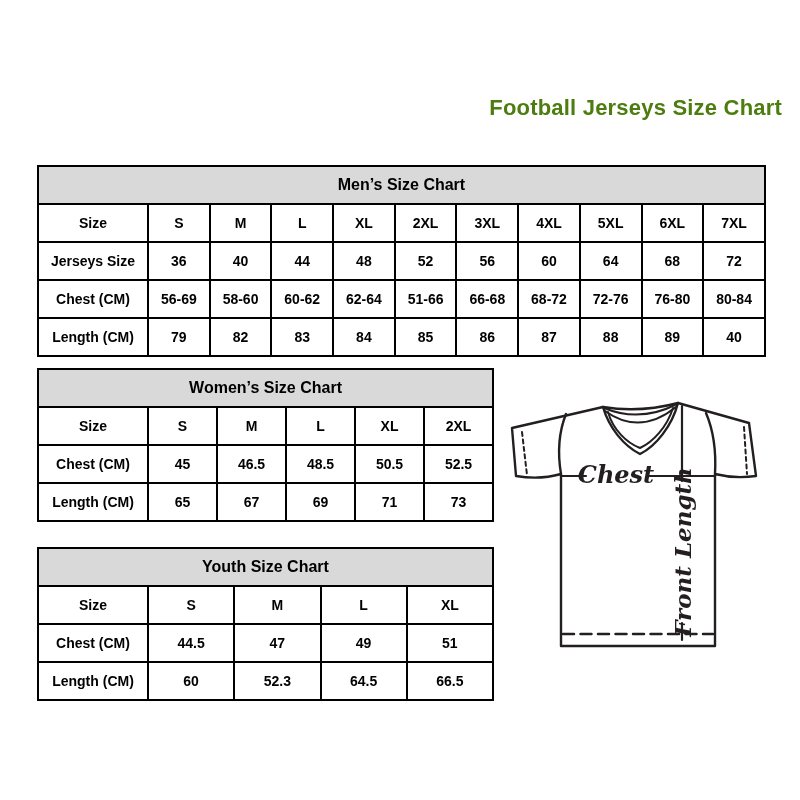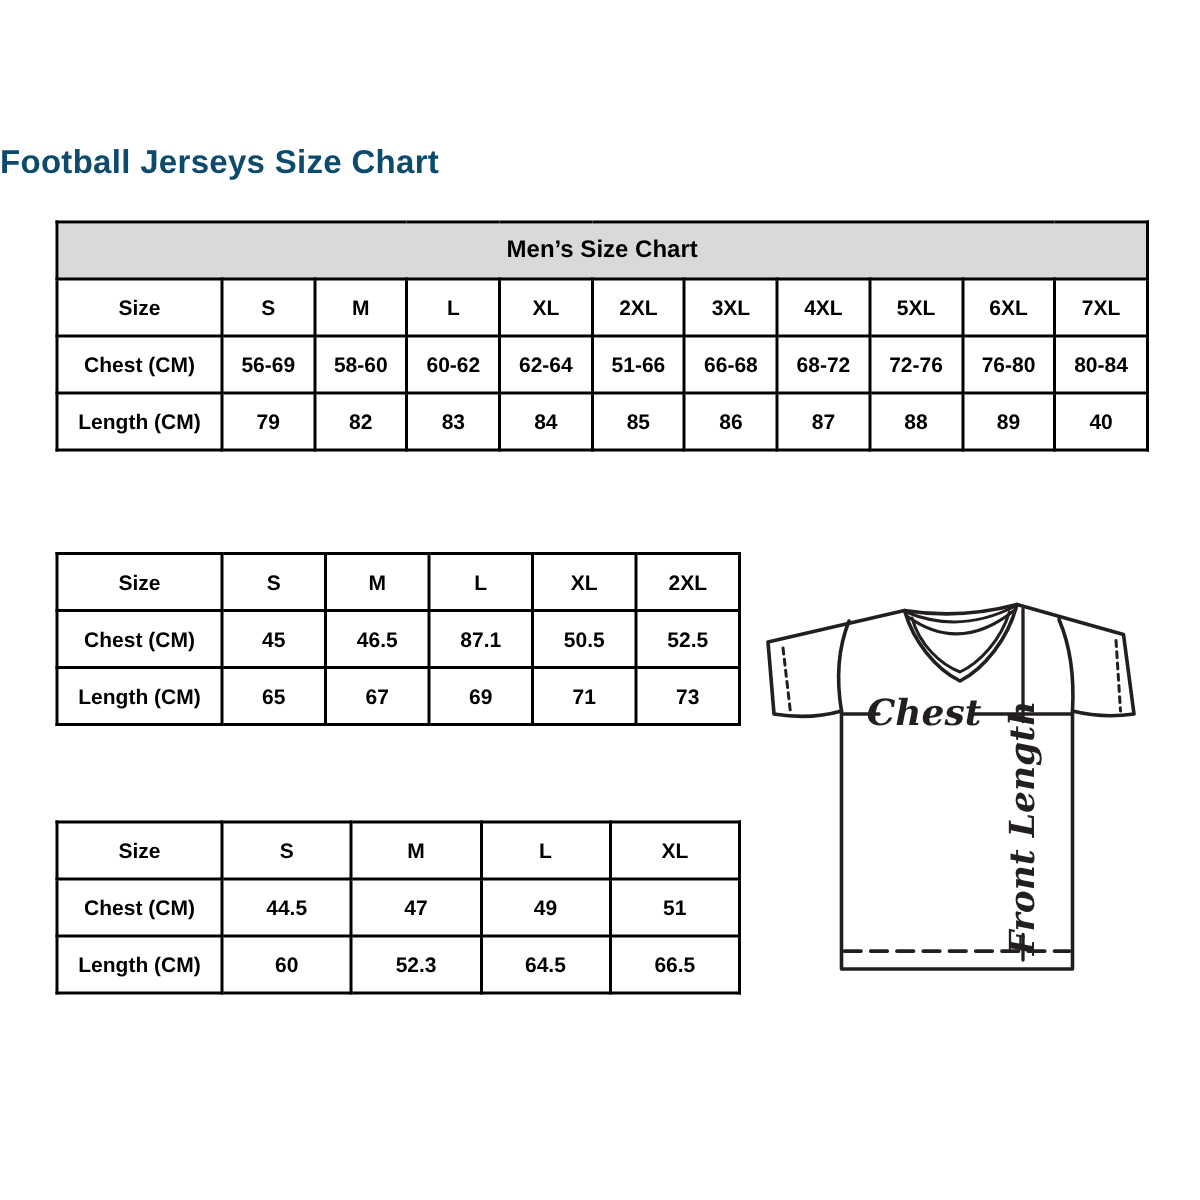--- a/index.html
+++ b/index.html
@@ -12,25 +12,25 @@
     height: 800px;
     position: relative;
     font-family: "Liberation Sans", sans-serif;
     color: #000;
   }
   .page-title {
     position: absolute;
     top: 95px;
     left: 0;
     width: 782px;
-    text-align: left;
+    text-align: right;
     font-size: 22px;
     font-weight: bold;
     letter-spacing: 0.2px;
-    color: #0c4a6e;
+    color: #4d7c0f;
   }
   table.size-table {
     position: absolute;
     border-collapse: collapse;
     table-layout: fixed;
     background: #ffffff;
   }
   table.size-table td {
     border: 2px solid #000;
     text-align: center;
@@ -40,21 +40,21 @@
     color: #000;
     height: 36px;
     padding: 0;
     overflow: hidden;
     white-space: nowrap;
   }
   table.size-table td.band {
     background: #d9d9d9;
     font-size: 16px;
   }
-  #men-table   { left: 37px; top: 147px; width: 727px; }
+  #men-table   { left: 37px; top: 165px; width: 727px; }
   #women-table { left: 37px; top: 368px; width: 455px; }
   #youth-table { left: 37px; top: 547px; width: 455px; }
   .jersey-wrap {
     position: absolute;
     left: 500px;
     top: 386px;
     width: 270px;
     height: 270px;
   }
   .jersey-label {
@@ -94,20 +94,33 @@
     <td>L</td>
     <td>XL</td>
     <td>2XL</td>
     <td>3XL</td>
     <td>4XL</td>
     <td>5XL</td>
     <td>6XL</td>
     <td>7XL</td>
   </tr>
   <tr>
+    <td>Jerseys Size</td>
+    <td>36</td>
+    <td>40</td>
+    <td>44</td>
+    <td>48</td>
+    <td>52</td>
+    <td>56</td>
+    <td>60</td>
+    <td>64</td>
+    <td>68</td>
+    <td>72</td>
+  </tr>
+  <tr>
     <td>Chest (CM)</td>
     <td>56-69</td>
     <td>58-60</td>
     <td>60-62</td>
     <td>62-64</td>
     <td>51-66</td>
     <td>66-68</td>
     <td>68-72</td>
     <td>72-76</td>
     <td>76-80</td>
@@ -132,33 +145,36 @@
 <table class="size-table" id="women-table">
   <colgroup>
     <col style="width:110px">
     <col style="width:69px">
       <col style="width:69px">
       <col style="width:69px">
       <col style="width:69px">
       <col style="width:69px">
   </colgroup>
   <tbody>
+      <tr>
+    <td class="band" colspan="6">Women’s Size Chart</td>
+  </tr>
   <tr>
     <td>Size</td>
     <td>S</td>
     <td>M</td>
     <td>L</td>
     <td>XL</td>
     <td>2XL</td>
   </tr>
   <tr>
     <td>Chest (CM)</td>
     <td>45</td>
     <td>46.5</td>
-    <td>87.1</td>
+    <td>48.5</td>
     <td>50.5</td>
     <td>52.5</td>
   </tr>
   <tr>
     <td>Length (CM)</td>
     <td>65</td>
     <td>67</td>
     <td>69</td>
     <td>71</td>
     <td>73</td>
@@ -168,20 +184,23 @@
 
 <table class="size-table" id="youth-table">
   <colgroup>
     <col style="width:110px">
     <col style="width:86.25px">
       <col style="width:86.25px">
       <col style="width:86.25px">
       <col style="width:86.25px">
   </colgroup>
   <tbody>
+      <tr>
+    <td class="band" colspan="5">Youth Size Chart</td>
+  </tr>
   <tr>
     <td>Size</td>
     <td>S</td>
     <td>M</td>
     <td>L</td>
     <td>XL</td>
   </tr>
   <tr>
     <td>Chest (CM)</td>
     <td>44.5</td>

